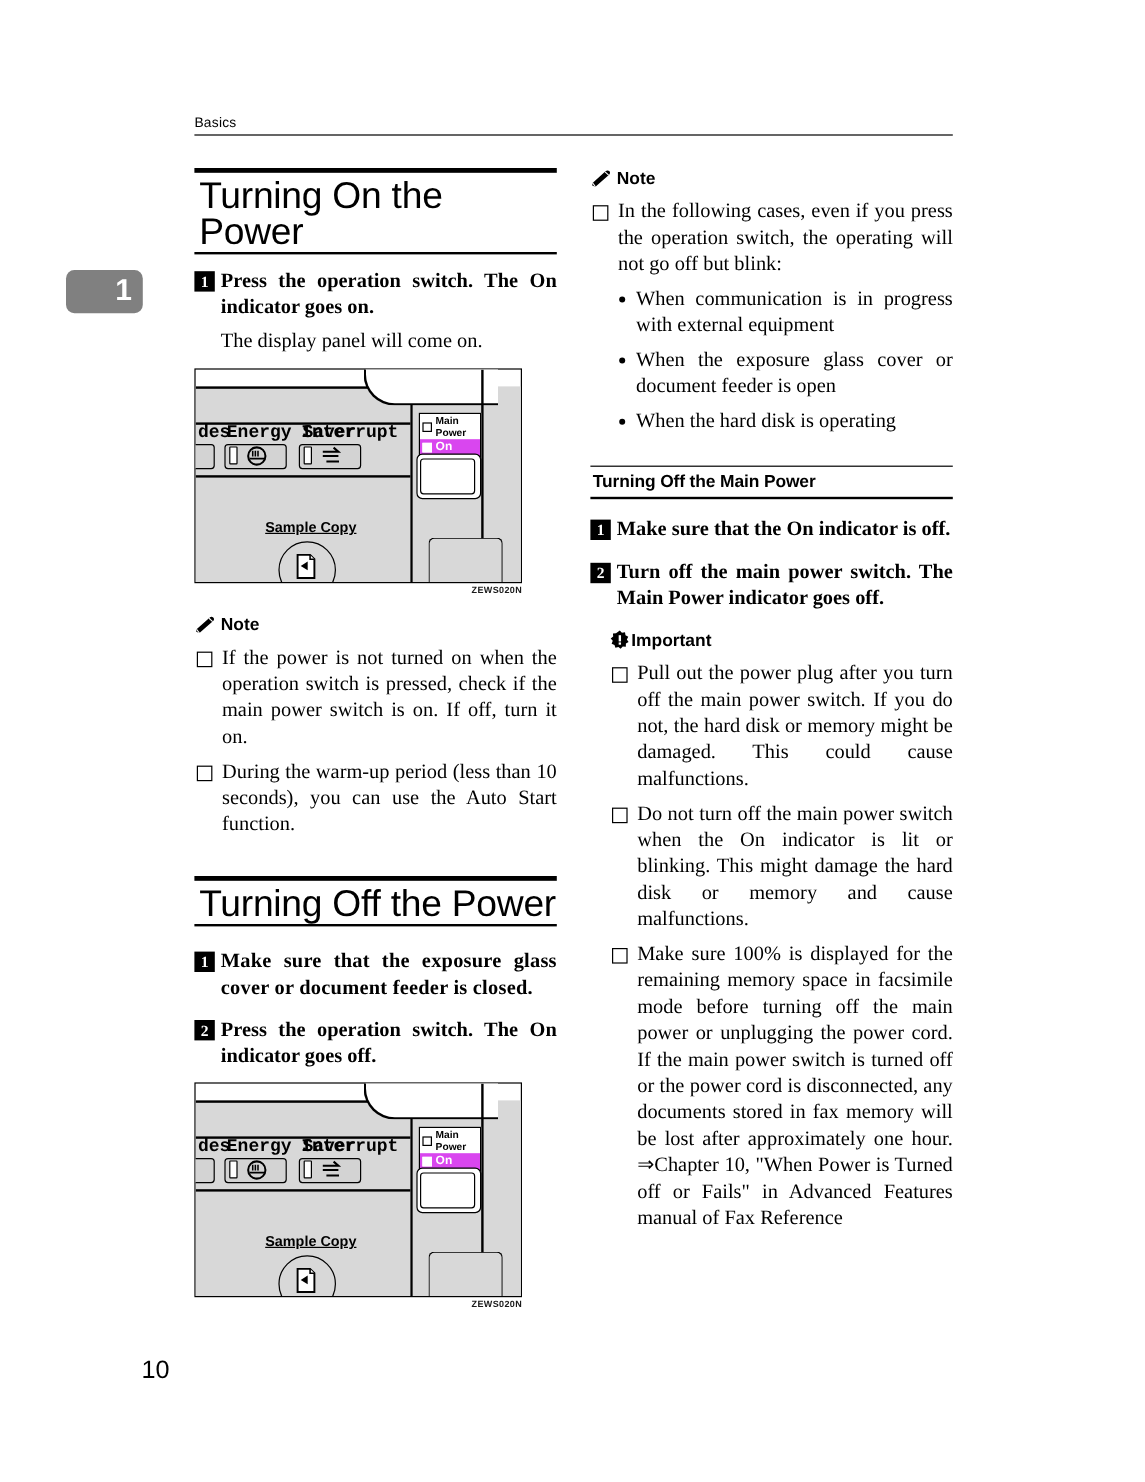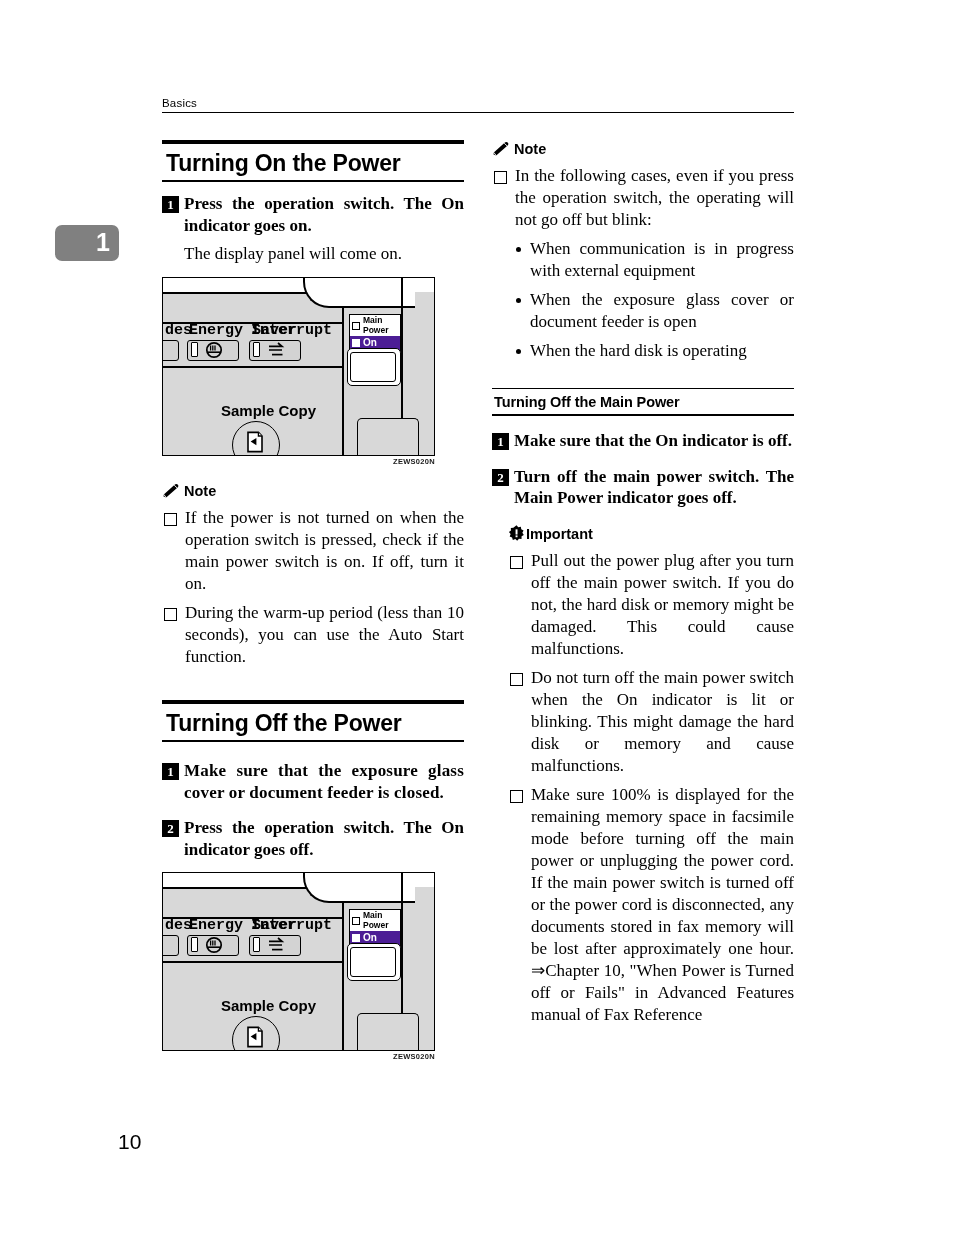--- a/index.html
+++ b/index.html
@@ -70,22 +70,22 @@
   .col-right { left: 492px; }
 
   
   .h1-block { margin-bottom: 2px; }
   .h1-rule-top {
     height: 4px;
     background: #000;
   }
   .h1-text {
     font-family: "Liberation Sans", sans-serif;
-    font-weight: bold;
-    font-size: 23px;
+    font-weight: normal;
+    font-size: 31px;
     line-height: 30px;
     padding: 4px 0 2px 4px;
     letter-spacing: -0.2px;
   }
   .h1-rule-bot {
     height: 2px;
     background: #000;
   }
 
   
@@ -295,21 +295,21 @@
   .cp-ind-row {
     display: flex;
     align-items: center;
     padding: 1px 2px;
     font-family: "Liberation Sans", sans-serif;
     font-weight: bold;
     font-size: 8.5px;
     line-height: 9.5px;
   }
   .cp-ind-row.on {
-    background: #4c1d95;
+    background: #d946ef;
     color: #ffffff;
     font-size: 10px;
     line-height: 12px;
     padding: 1px 2px 2px 2px;
   }
   .cp-ind-sq {
     flex: 0 0 auto;
     width: 6px; height: 6px;
     border: 1.3px solid #000;
     background: #ffffff;
@@ -335,21 +335,22 @@
     border: 1.6px solid #000;
     border-radius: 5px;
     background: #ffffff;
   }
 
   .cp-samp-label {
     position: absolute;
     left: 58px; top: 124px;
     font-family: "Liberation Sans", sans-serif;
     font-weight: bold;
-    font-size: 15px;
+    font-size: 12px;
+    text-decoration: underline;
   }
   .cp-samp-ring {
     position: absolute;
     left: 69px; top: 143px;
     width: 46px; height: 46px;
     border: 1.8px solid #000;
     border-radius: 50%;
     background: #d8d8d8;
   }
   .cp-bottom-box {

